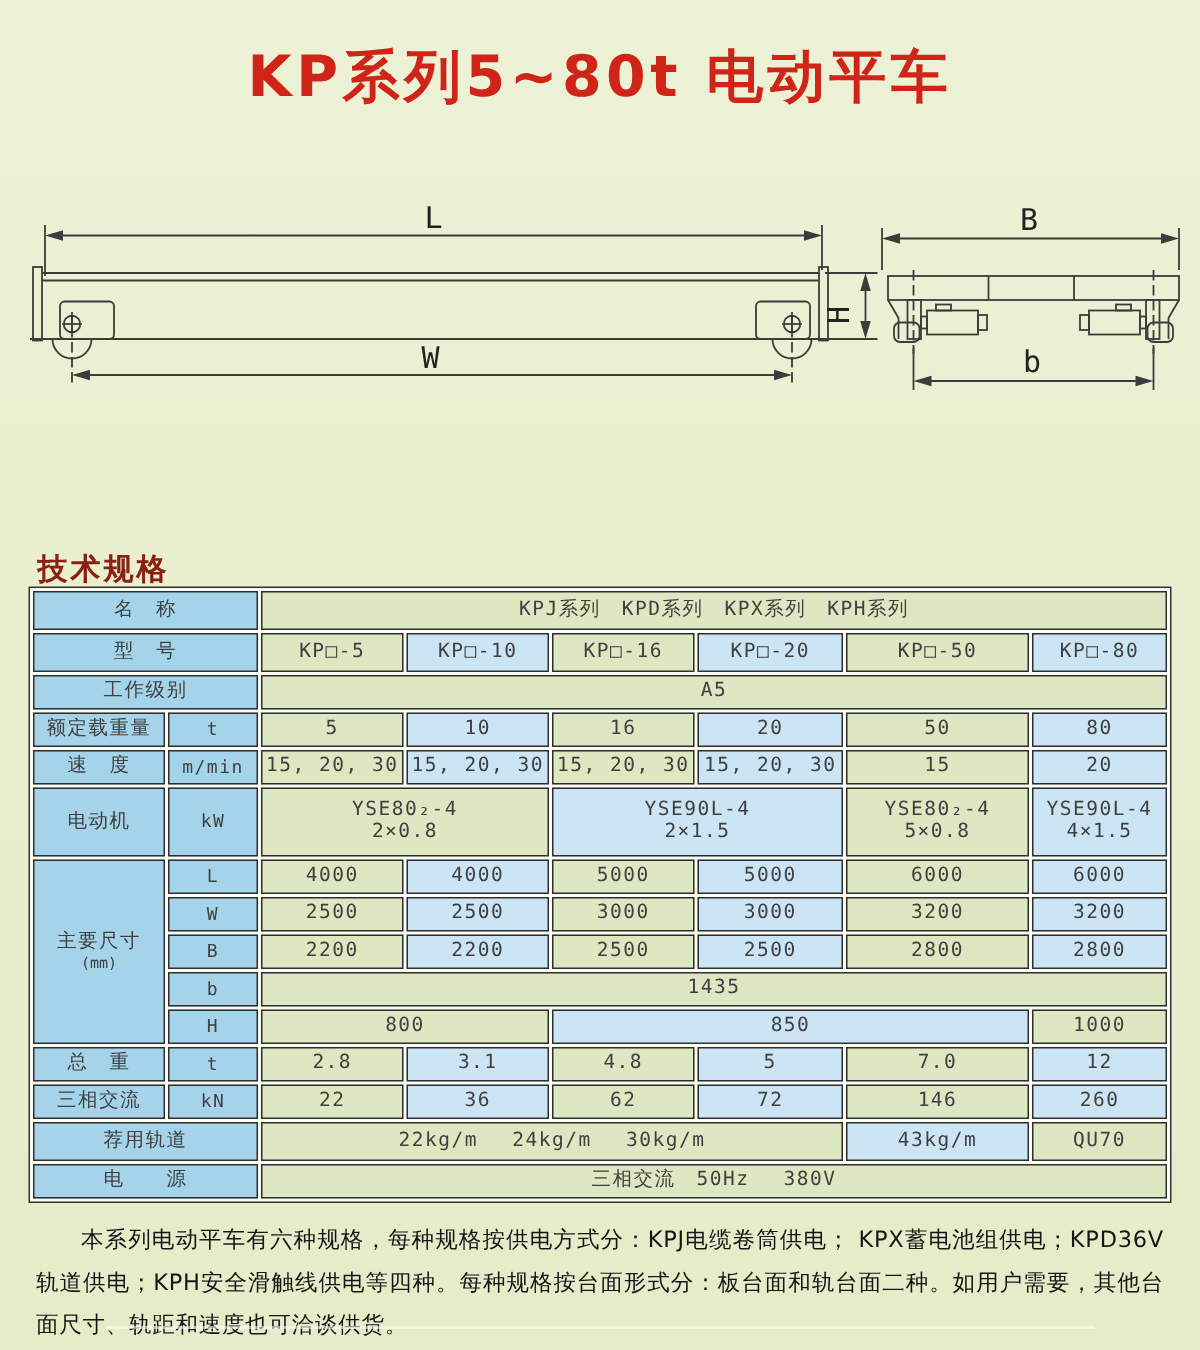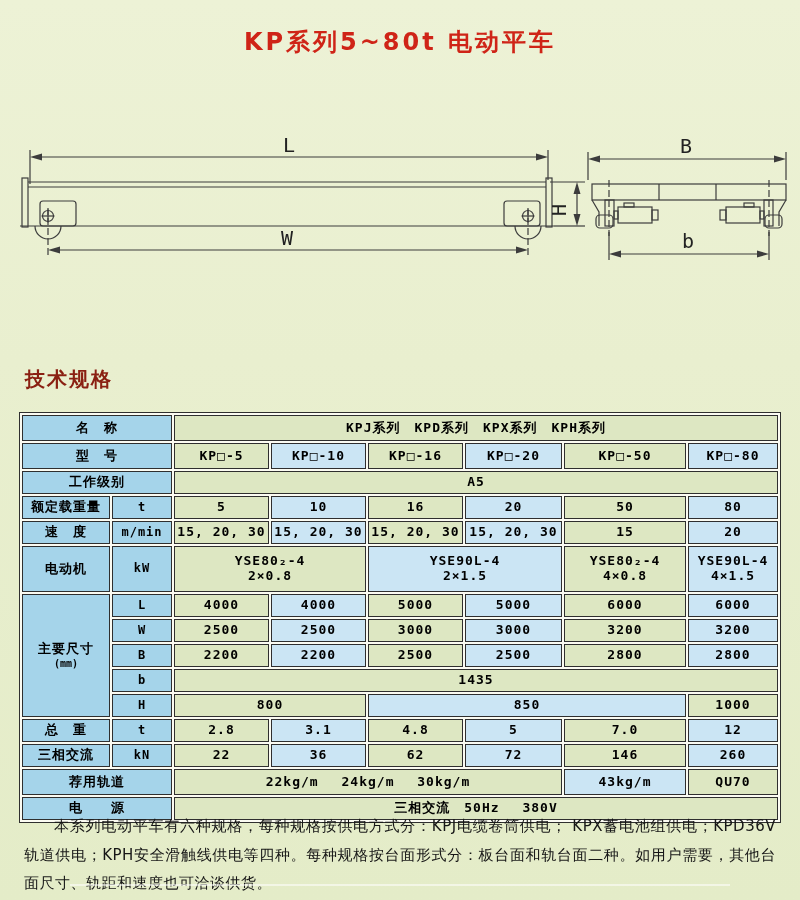--- a/index.html
+++ b/index.html
@@ -5,35 +5,35 @@
   html,body{margin:0;padding:0;}
   .page{
     position:relative;
     width:800px;height:900px;
     background:linear-gradient(180deg,#edf2d6 0%,#e9efcf 40%,#e4ecc8 100%);
     font-family:"DejaVu Sans","Liberation Sans",sans-serif;
     overflow:hidden;
   }
   .title{
     position:absolute;top:26px;left:0;width:100%;
-    text-align:center;font-size:24px;font-weight:bold;
+    text-align:center;font-size:38px;font-weight:bold;
     color:#cf2417;letter-spacing:3px;
   }
   .drawing{position:absolute;top:122px;left:0;}
   .drawing text{font-family:"DejaVu Sans Mono","Liberation Mono",monospace;font-size:20px;fill:#222;}
   .section-header{
     position:absolute;top:354px;left:25px;
     font-size:20px;font-weight:bold;color:#8a2012;letter-spacing:2px;margin-top:12px;
   }
   table.spec{
-    position:absolute;top:412px;left:19px;
+    position:absolute;top:391px;left:19px;
     width:762px;table-layout:fixed;
     border-collapse:separate;border-spacing:2px;
     background:#fbfbf2;border:1px solid #2f2f2f;
-    font-size:13px;font-weight:bold;color:#000000;
+    font-size:13px;font-weight:normal;color:#404040;
   }
   table.spec td{
     border:1px solid #2f2f2f;text-align:center;vertical-align:middle;
     padding:0;height:21px;line-height:1.15;
     font-family:"DejaVu Sans Mono","DejaVu Sans","Liberation Mono",monospace;
     letter-spacing:1px;overflow:hidden;
   }
   td.lab{background:#a5d4ea;font-family:"DejaVu Sans","Liberation Sans",sans-serif;letter-spacing:2px;}
   td.unit{background:#a5d4ea;font-size:12px;letter-spacing:0;}
   td.g{background:#dde7c2;}
@@ -211,21 +211,21 @@
         <td class="g" colspan="2">
           <div>YSE80₂-4</div>
           <div>2×0.8</div>
         </td>
         <td class="b" colspan="2">
           <div>YSE90L-4</div>
           <div>2×1.5</div>
         </td>
         <td class="g">
           <div>YSE80₂-4</div>
-          <div>4×0.8</div>
+          <div>5×0.8</div>
         </td>
         <td class="b">
           <div>YSE90L-4</div>
           <div>4×1.5</div>
         </td>
       </tr>
 
       <tr>
         <td class="lab" rowspan="5">
           <div class="dims-label">

